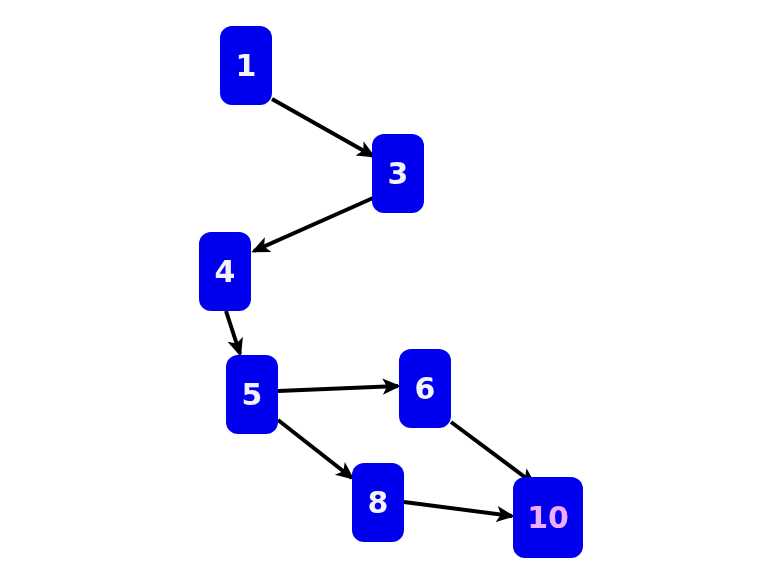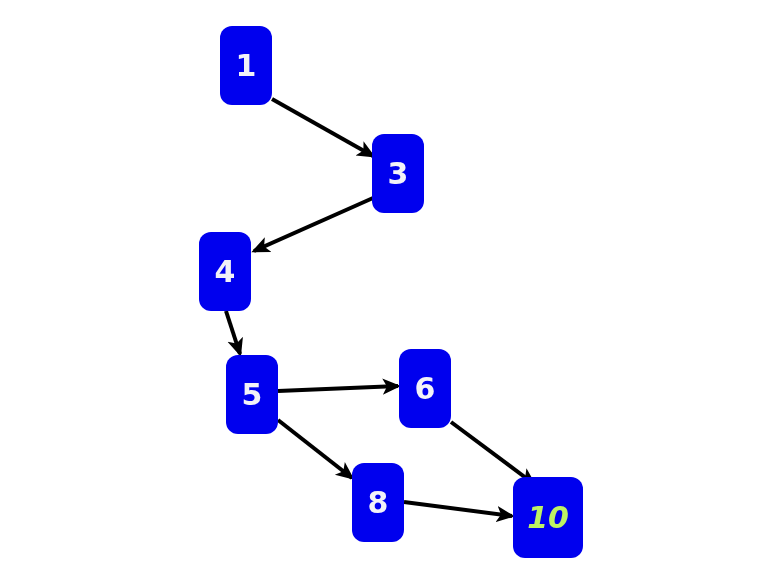--- a/index.html
+++ b/index.html
@@ -80,18 +80,18 @@
       </div>
       <div class="graph-node" style="left: 226px; top: 355px; width: 52px; height: 79px; background: rgb(0, 0, 238); color: rgb(242, 242, 248); border-radius: 12px;">
         <span class="node-label">5</span>
       </div>
       <div class="graph-node" style="left: 399px; top: 349px; width: 52px; height: 79px; background: rgb(0, 0, 238); color: rgb(242, 242, 248); border-radius: 12px;">
         <span class="node-label">6</span>
       </div>
       <div class="graph-node" style="left: 352px; top: 463px; width: 52px; height: 79px; background: rgb(0, 0, 238); color: rgb(242, 242, 248); border-radius: 12px;">
         <span class="node-label">8</span>
       </div>
-      <div class="graph-node" style="left: 513px; top: 477px; width: 70px; height: 81px; background: rgb(0, 0, 238); color: #bef264; border-radius: 12px; font-style: italic;">
+      <div class="graph-node" style="left: 513px; top: 477px; width: 70px; height: 81px; background: rgb(0, 0, 238); color: #f0abfc; border-radius: 12px;">
         <span class="node-label">10</span>
       </div>
     </div>
 
 </div>
 
 </body></html>

